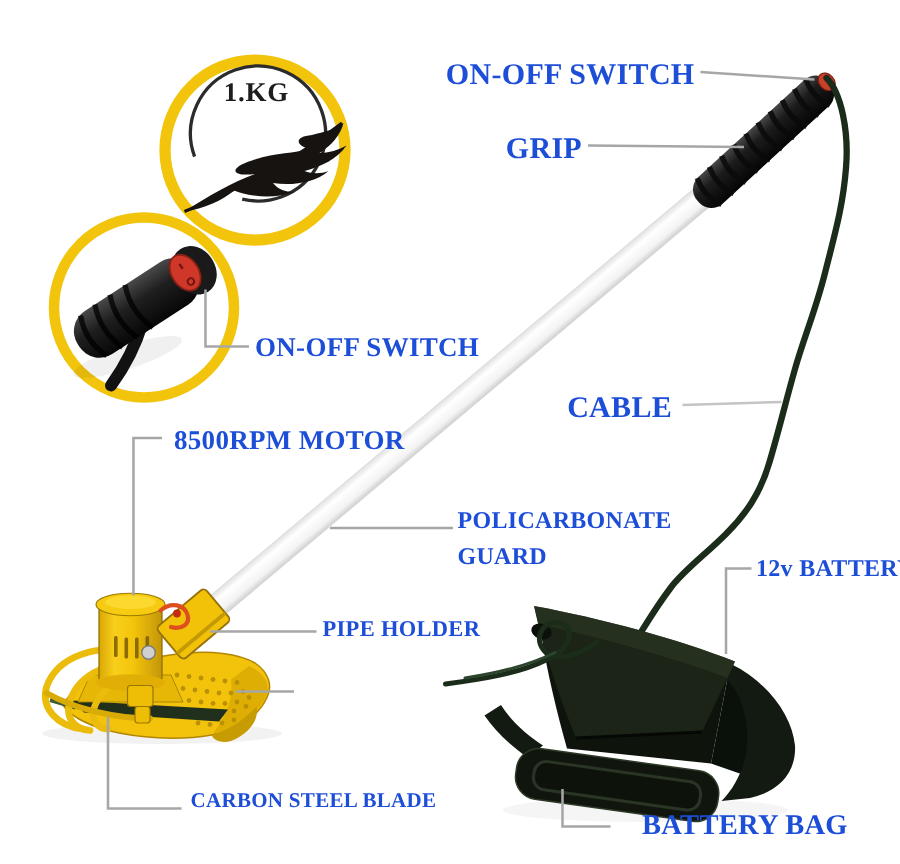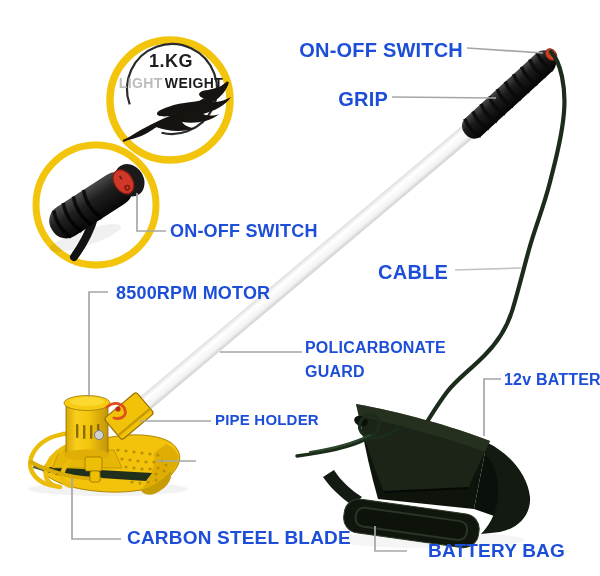--- a/index.html
+++ b/index.html
@@ -1,18 +1,18 @@
 <!DOCTYPE html>
 <html><head>
 <meta charset="utf-8">
 <style>
   html,body{margin:0;padding:0;background:#ffffff;}
   .stage{
     position:relative;width:600px;height:576px;background:#ffffff;
-    font-family:Liberation Sans, sans-serif;overflow:hidden;border-radius:31px;
+    font-family:Liberation Serif, serif;overflow:hidden;border-radius:31px;
   }
   .stage svg{position:absolute;left:0;top:0;}
   .lbl{
     position:absolute;color:#1d4ed8;font-weight:bold;line-height:1.2;
     letter-spacing:0.2px;white-space:nowrap;
   }
   .lbl.two-line{line-height:24px;}
   .badge-kg{
     position:absolute;left:139px;top:51px;width:64px;text-align:center;
     font-size:18px;font-weight:bold;color:#1d1d1d;letter-spacing:0.5px;
@@ -236,38 +236,35 @@
     <path d="M 157,461 L 196,461"></path>
     <path d="M 108,292 L 89,292 L 89,397"></path>
     <path d="M 72,478 L 72,539 L 121,539"></path>
     <path d="M 501,379 L 484,379 L 484,436"></path>
     <path d="M 375,526 L 375,551 L 407,551"></path>
     <path d="M 137,193 L 137,231 L 166,231"></path>
   </g>
 </svg>
 
   <div class="badge-kg">1.KG</div>
-  <div class="badge-lw">
-    <span class="light">LIGHT</span><span class="weight">WEIGHT</span>
-  </div>
 
   <div class="lbl" style="right:137px;top:38px;font-size:20px;">ON-OFF SWITCH</div>
 
   <div class="lbl" style="right:212px;top:87px;font-size:20px;">GRIP</div>
 
   <div class="lbl" style="left:170px;top:221px;font-size:18px;">ON-OFF SWITCH</div>
 
   <div class="lbl" style="right:152px;top:260px;font-size:20px;">CABLE</div>
 
   <div class="lbl" style="left:116px;top:283px;font-size:18px;">8500RPM MOTOR</div>
 
   <div class="lbl two-line" style="left:305px;top:336px;font-size:16px;"><span>POLICARBONATE</span><br>
        <span>GUARD</span></div>
 
   <div class="lbl" style="left:504px;top:370px;font-size:16px;">12v BATTERY</div>
 
   <div class="lbl" style="left:215px;top:411px;font-size:15px;">PIPE HOLDER</div>
 
 
-  <div class="lbl" style="left:127px;top:527px;font-size:19px;">CARBON STEEL BLADE</div>
+  <div class="lbl" style="left:127px;top:527px;font-size:14px;">CARBON STEEL BLADE</div>
 
   <div class="lbl" style="left:428px;top:540px;font-size:19px;">BATTERY BAG</div>
 </div>
 
 </body></html>

